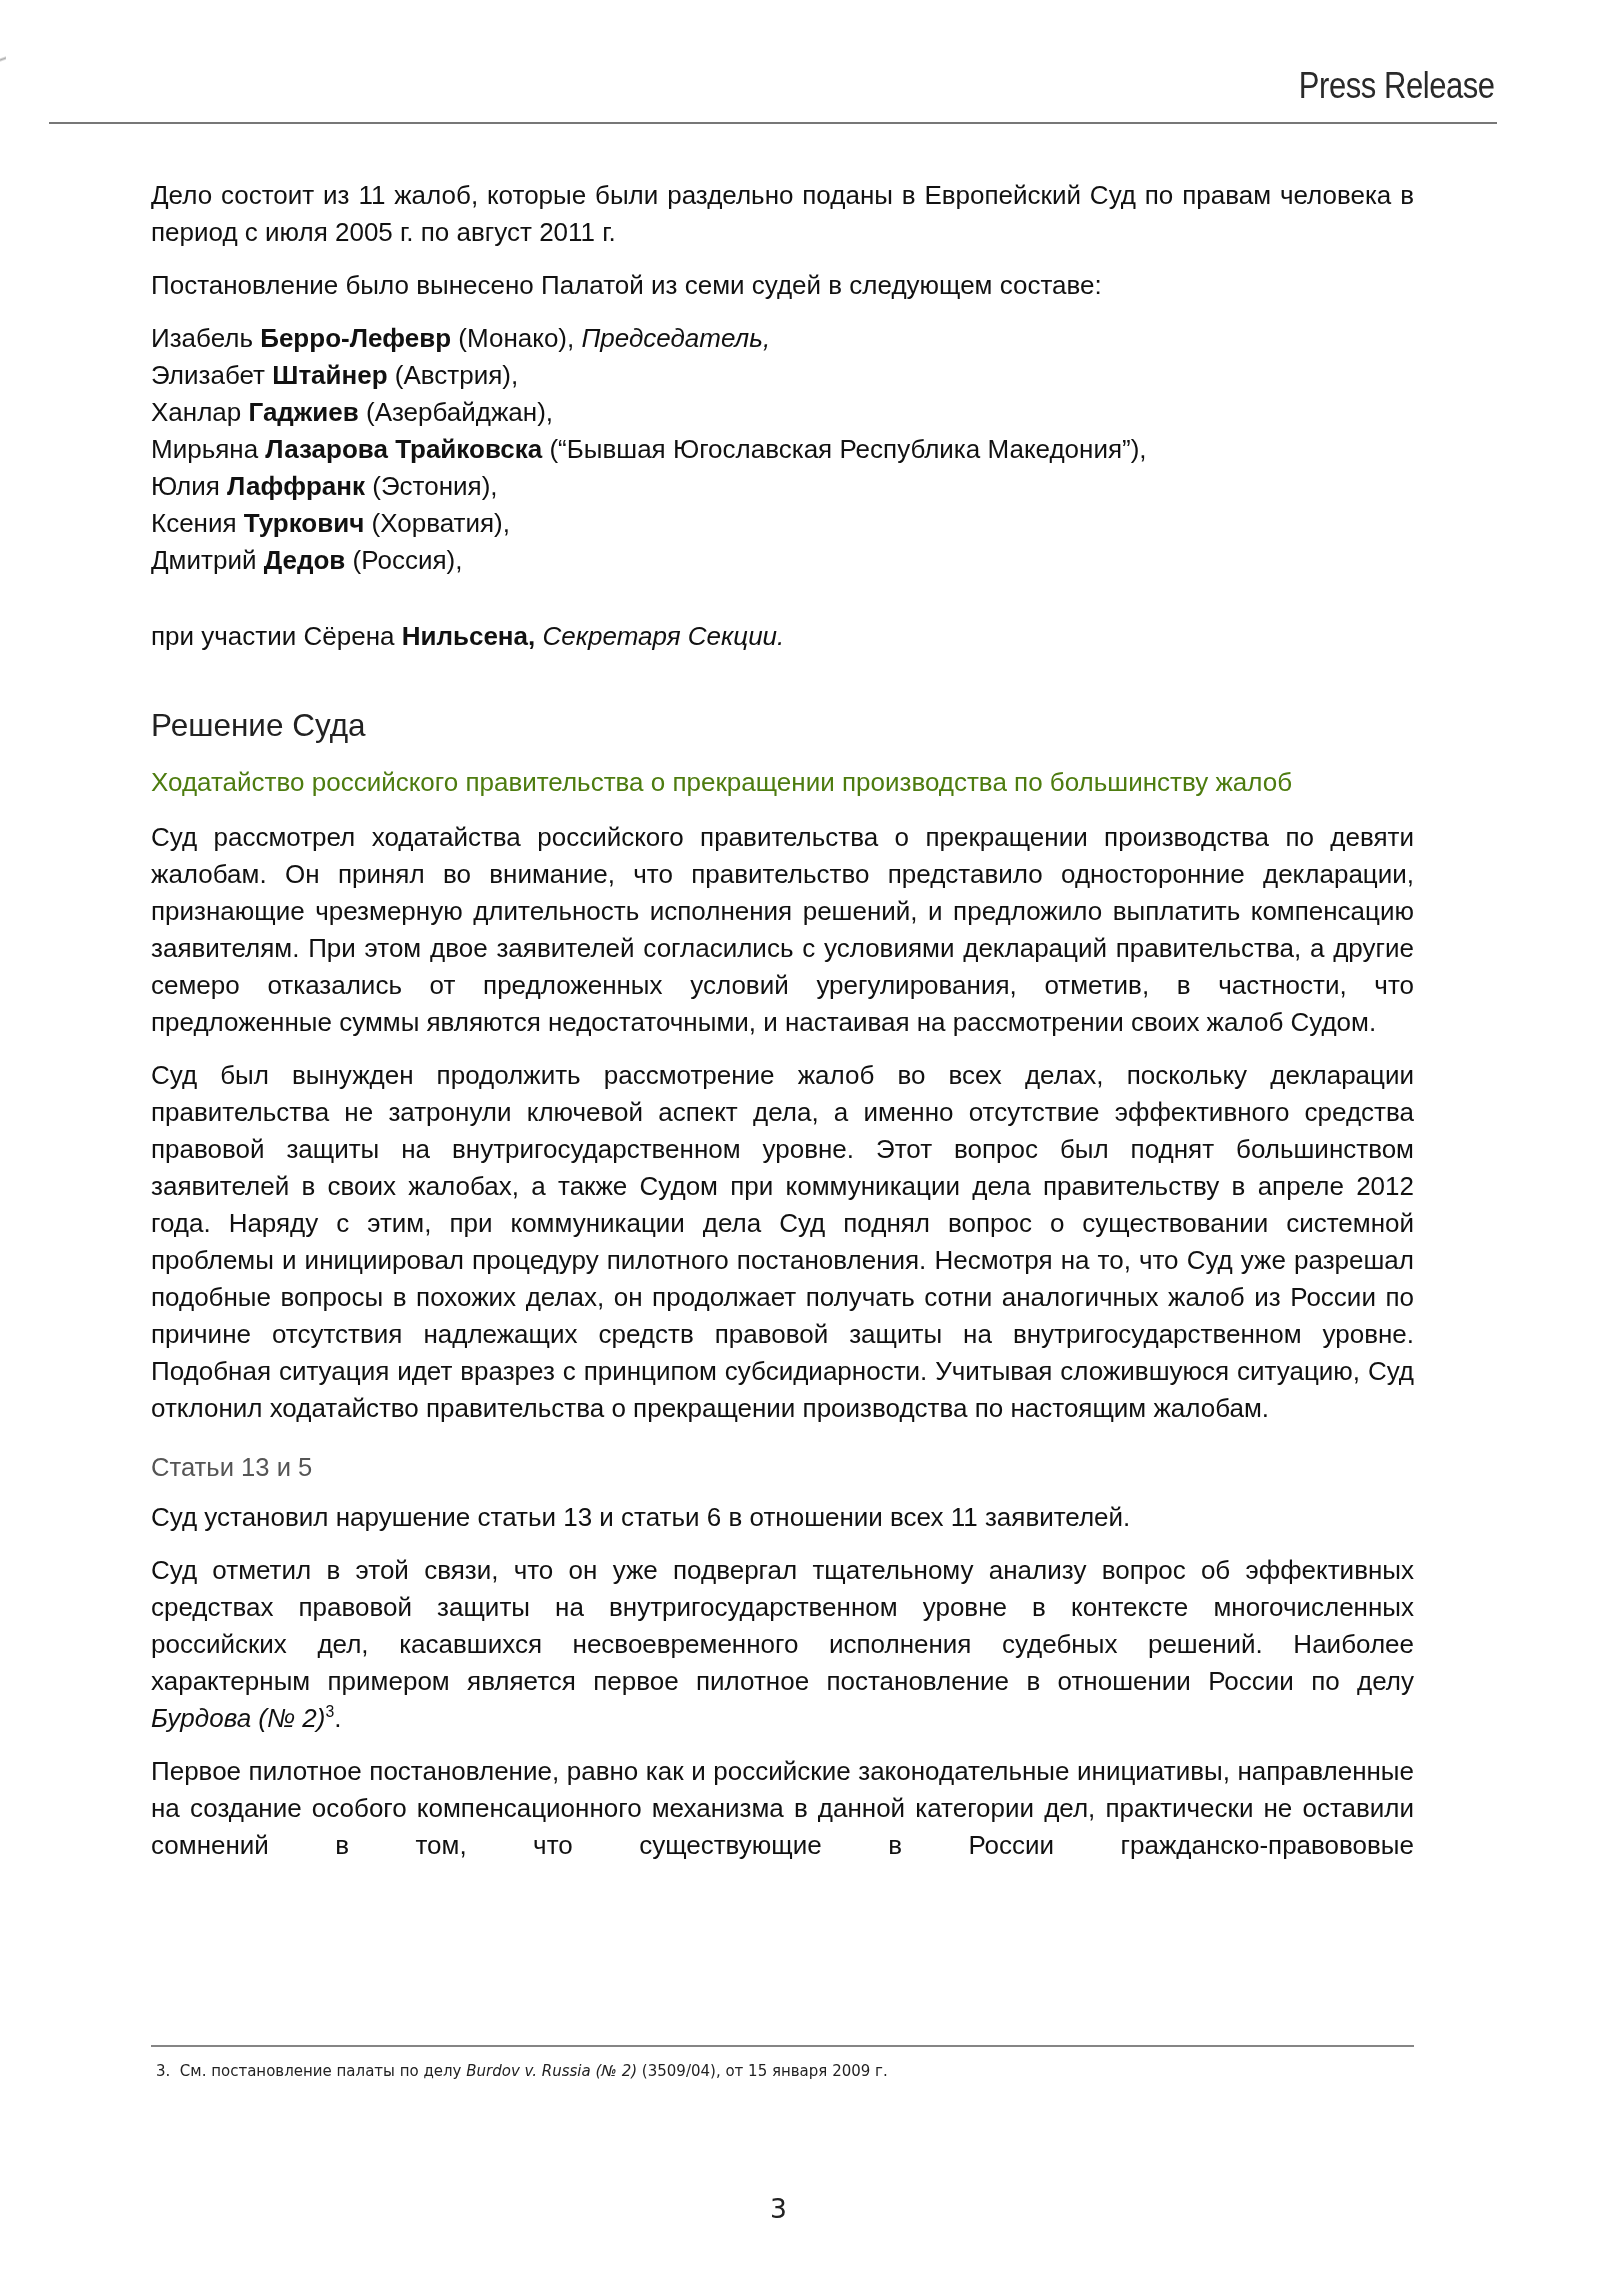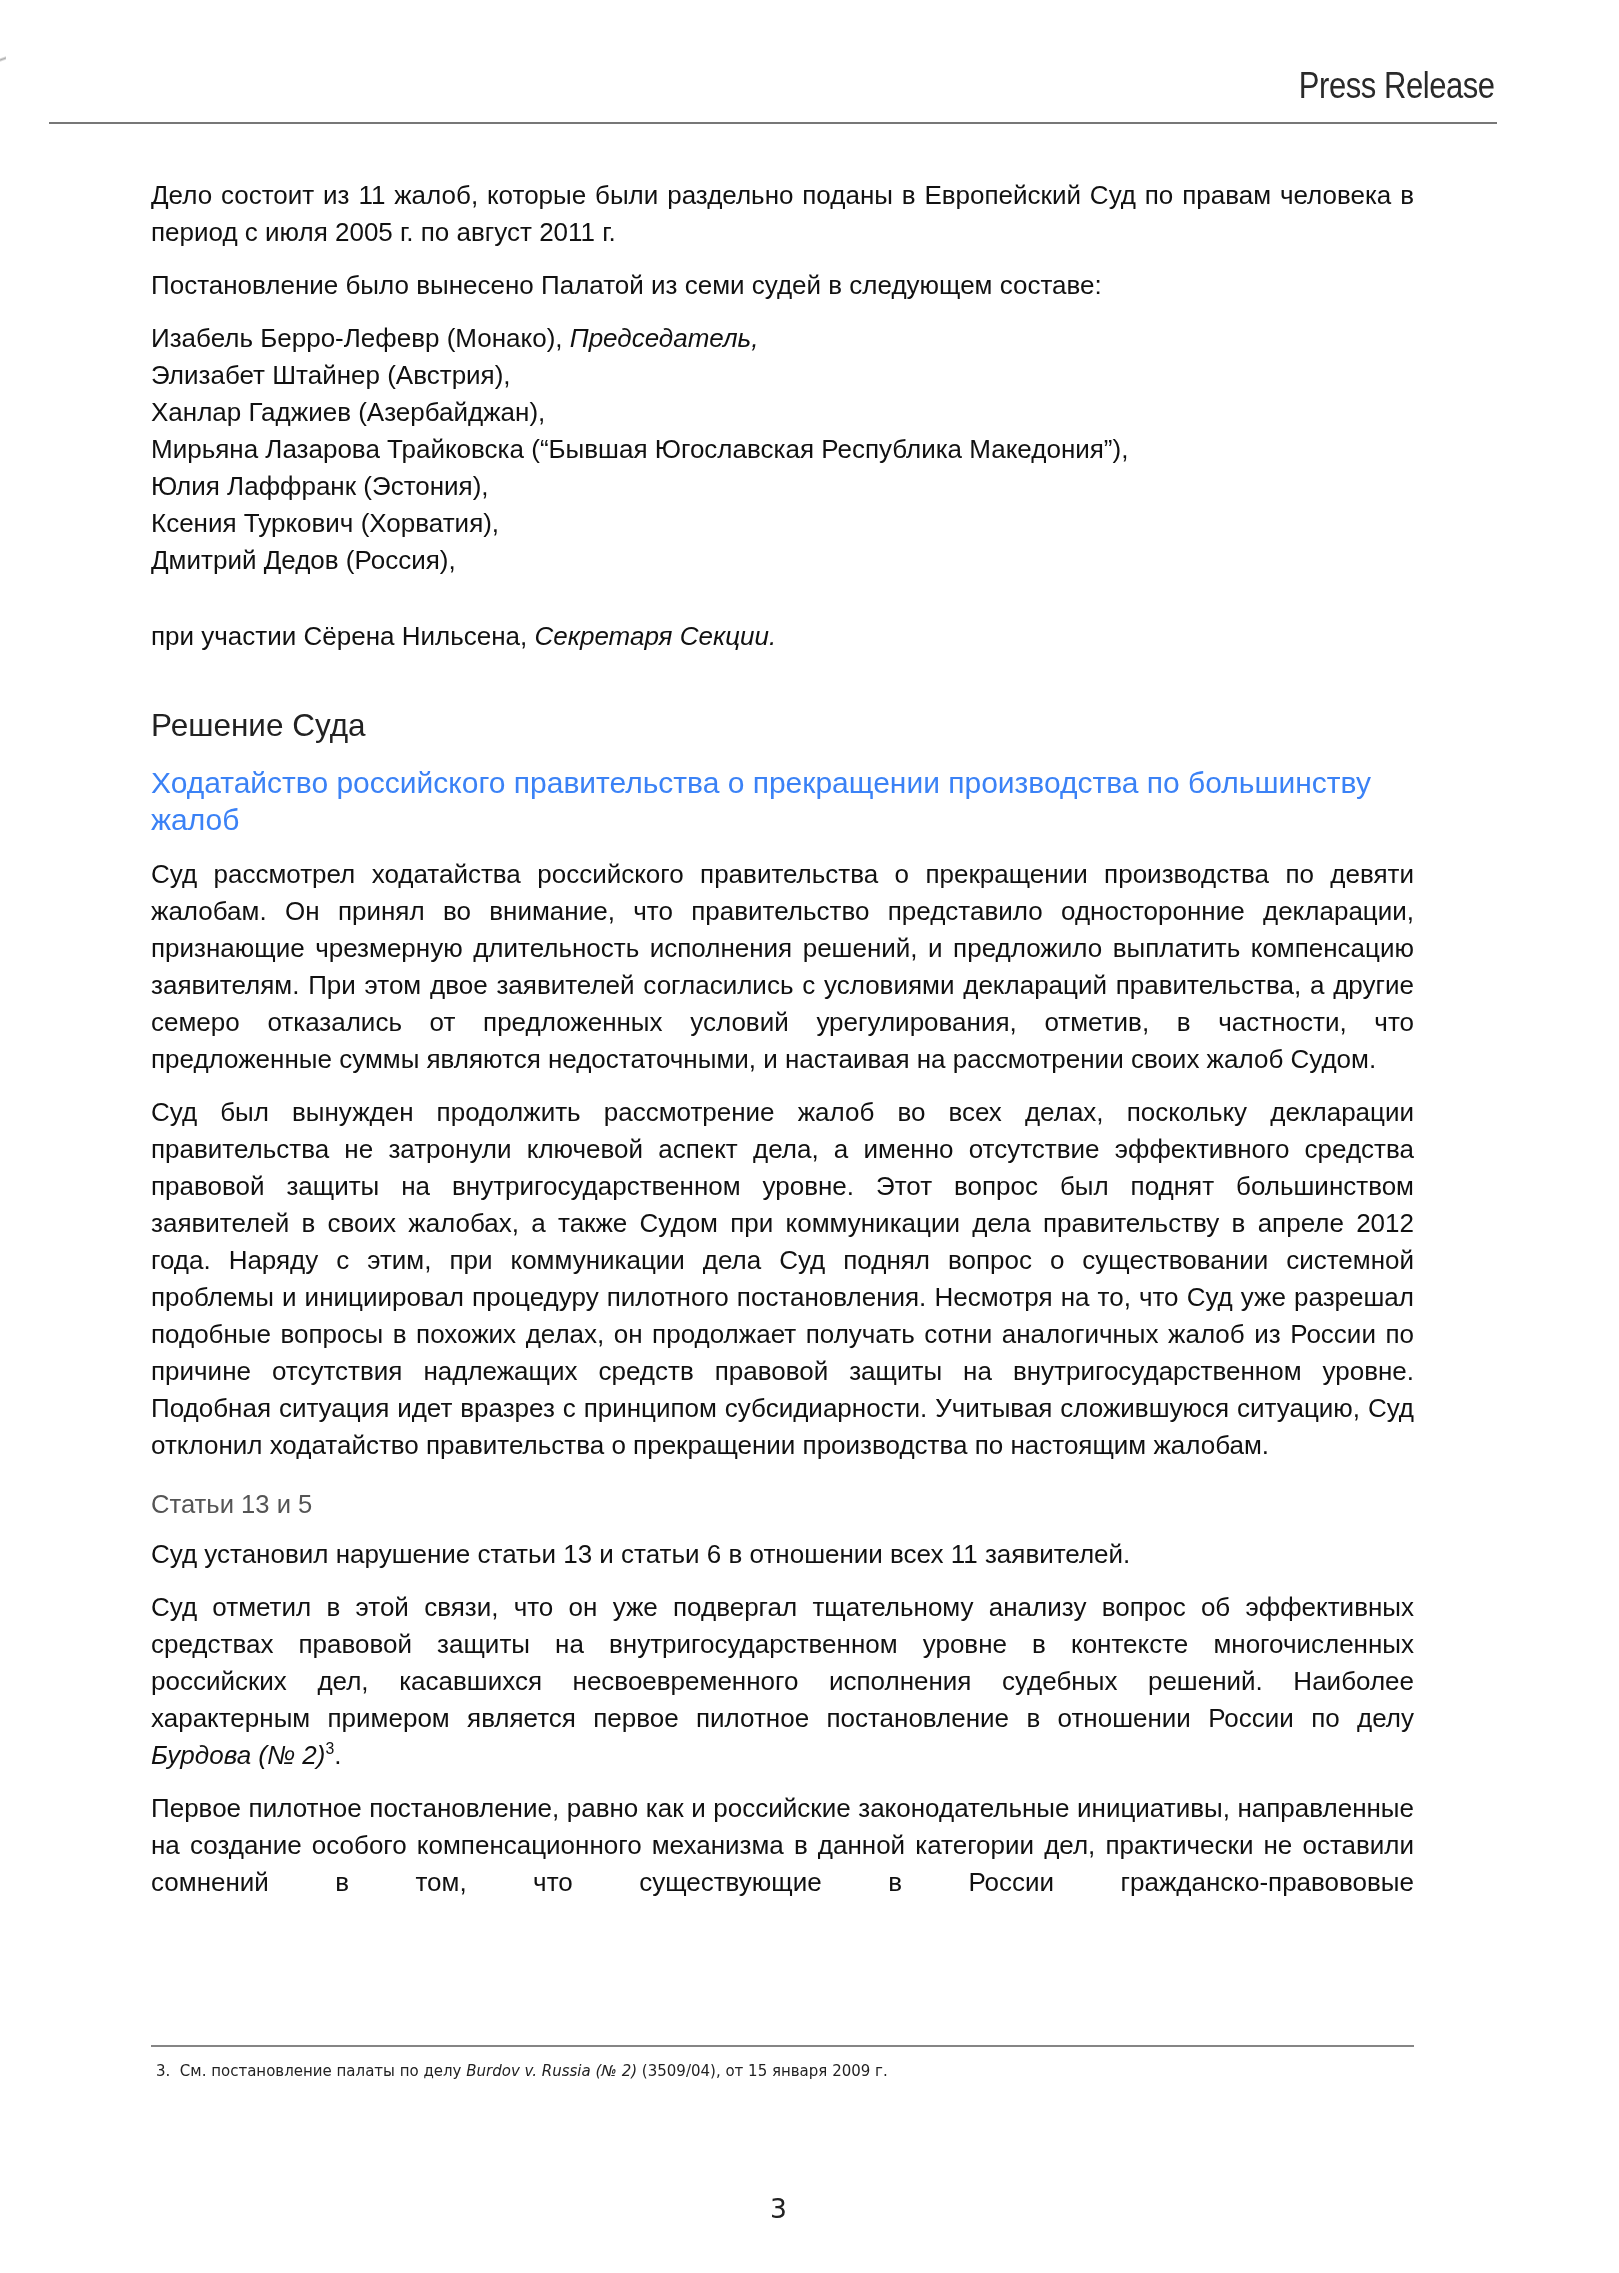--- a/index.html
+++ b/index.html
@@ -19,27 +19,27 @@
       border-top: 2px solid #555; opacity: 0.8;
     }
     .content {
       position: absolute; left: 151px; top: 177px; width: 1263px;
       font-size: 26px; line-height: 37px;
     }
     p { margin: 0 0 15.8px 0; }
     .justify { text-align: justify; text-align-last: left; }
     .judges p { margin: 0; }
     .judges { margin-bottom: 39px; }
-    b { font-weight: normal; }
+    b { font-weight: bold; }
     i { font-style: italic; }
     .h2 {
       font-size: 31.5px; color: #222; margin: 51px 0 19.7px 0; line-height: 39px;
     }
     .h3 {
-      font-size: 30px; color: #3b82f6; margin: 0 0 17.7px 0; line-height: 37px;
+      font-size: 26px; color: #4d7c0f; margin: 0 0 17.7px 0; line-height: 37px;
     }
     .h4 {
       font-size: 25.6px; color: #555; margin: 23.6px 0 13.8px 0; line-height: 35px;
     }
     sup { font-size: 15.8px; line-height: 0; }
     .footnote-rule {
       position: absolute; left: 151px; top: 2045px; width: 1263px;
       border-top: 2px solid #666; opacity: 0.8;
     }
     .footnote {

